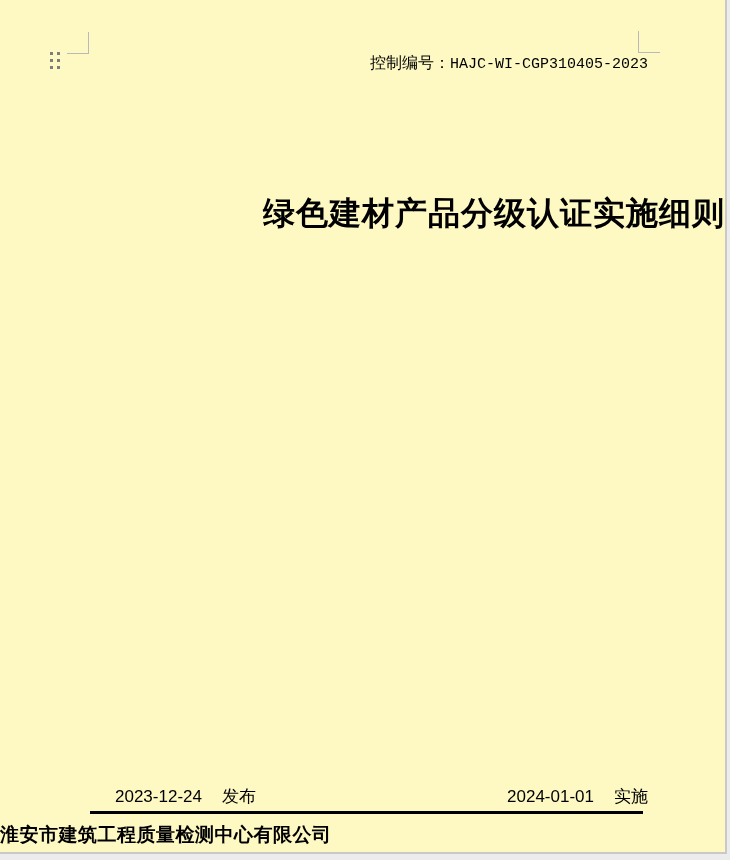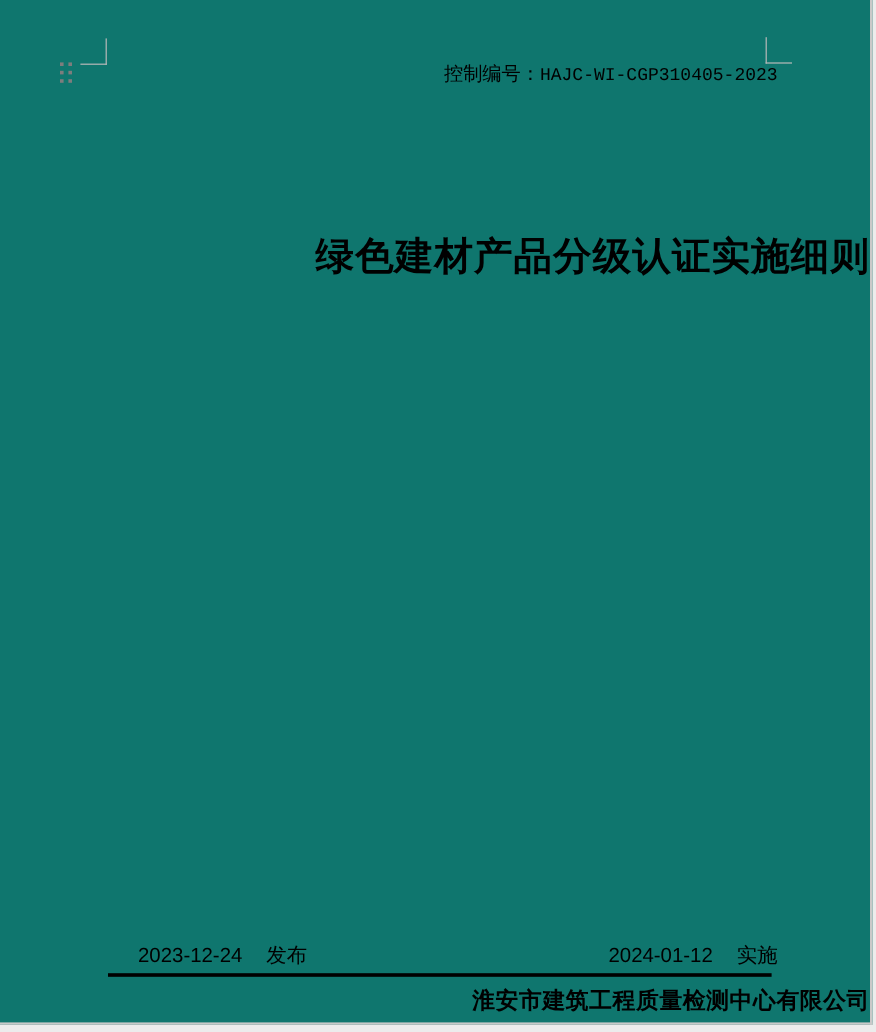--- a/index.html
+++ b/index.html
@@ -11,21 +11,21 @@
     font-family: "Liberation Sans", sans-serif;
     color: #000;
     overflow: hidden;
   }
   .page {
     position: absolute;
     left: 0;
     top: 0;
     width: 725px;
     height: 852px;
-    background: #0f766e;
+    background: #fef9c3;
     border-right: 2px solid #c9c9c9;
     border-bottom: 2px solid #c9c9c9;
   }
   
   .drag-handle {
     position: absolute;
     left: 50px;
     top: 52px;
     width: 11px;
     height: 18px;
@@ -105,21 +105,21 @@
     top: 811px;
     width: 553px;
     height: 3px;
     background: #000000;
   }
   .company {
     position: absolute;
     left: 0;
     right: 0;
     top: 822px;
-    text-align: right;
+    text-align: left;
     font-size: 19px;
     font-weight: bold;
     line-height: 26px;
     letter-spacing: 0.5px;
   }
 </style>
 </head>
 <body>
 
 <div class="page">
@@ -135,21 +135,21 @@
 
   <div class="title-block">
     <div class="title-line1">绿色建材产品分级认证实施细则</div>
   </div>
 
   <div class="dates-row">
     <span>
       <span>2023-12-24</span><span class="cjk">发布</span>
     </span>
     <span>
-      <span>2024-01-12</span><span class="cjk">实施</span>
+      <span>2024-01-01</span><span class="cjk">实施</span>
     </span>
   </div>
 
   <div class="divider"></div>
 
   <div class="company">淮安市建筑工程质量检测中心有限公司</div>
 
 </div>
 
 </body></html>

